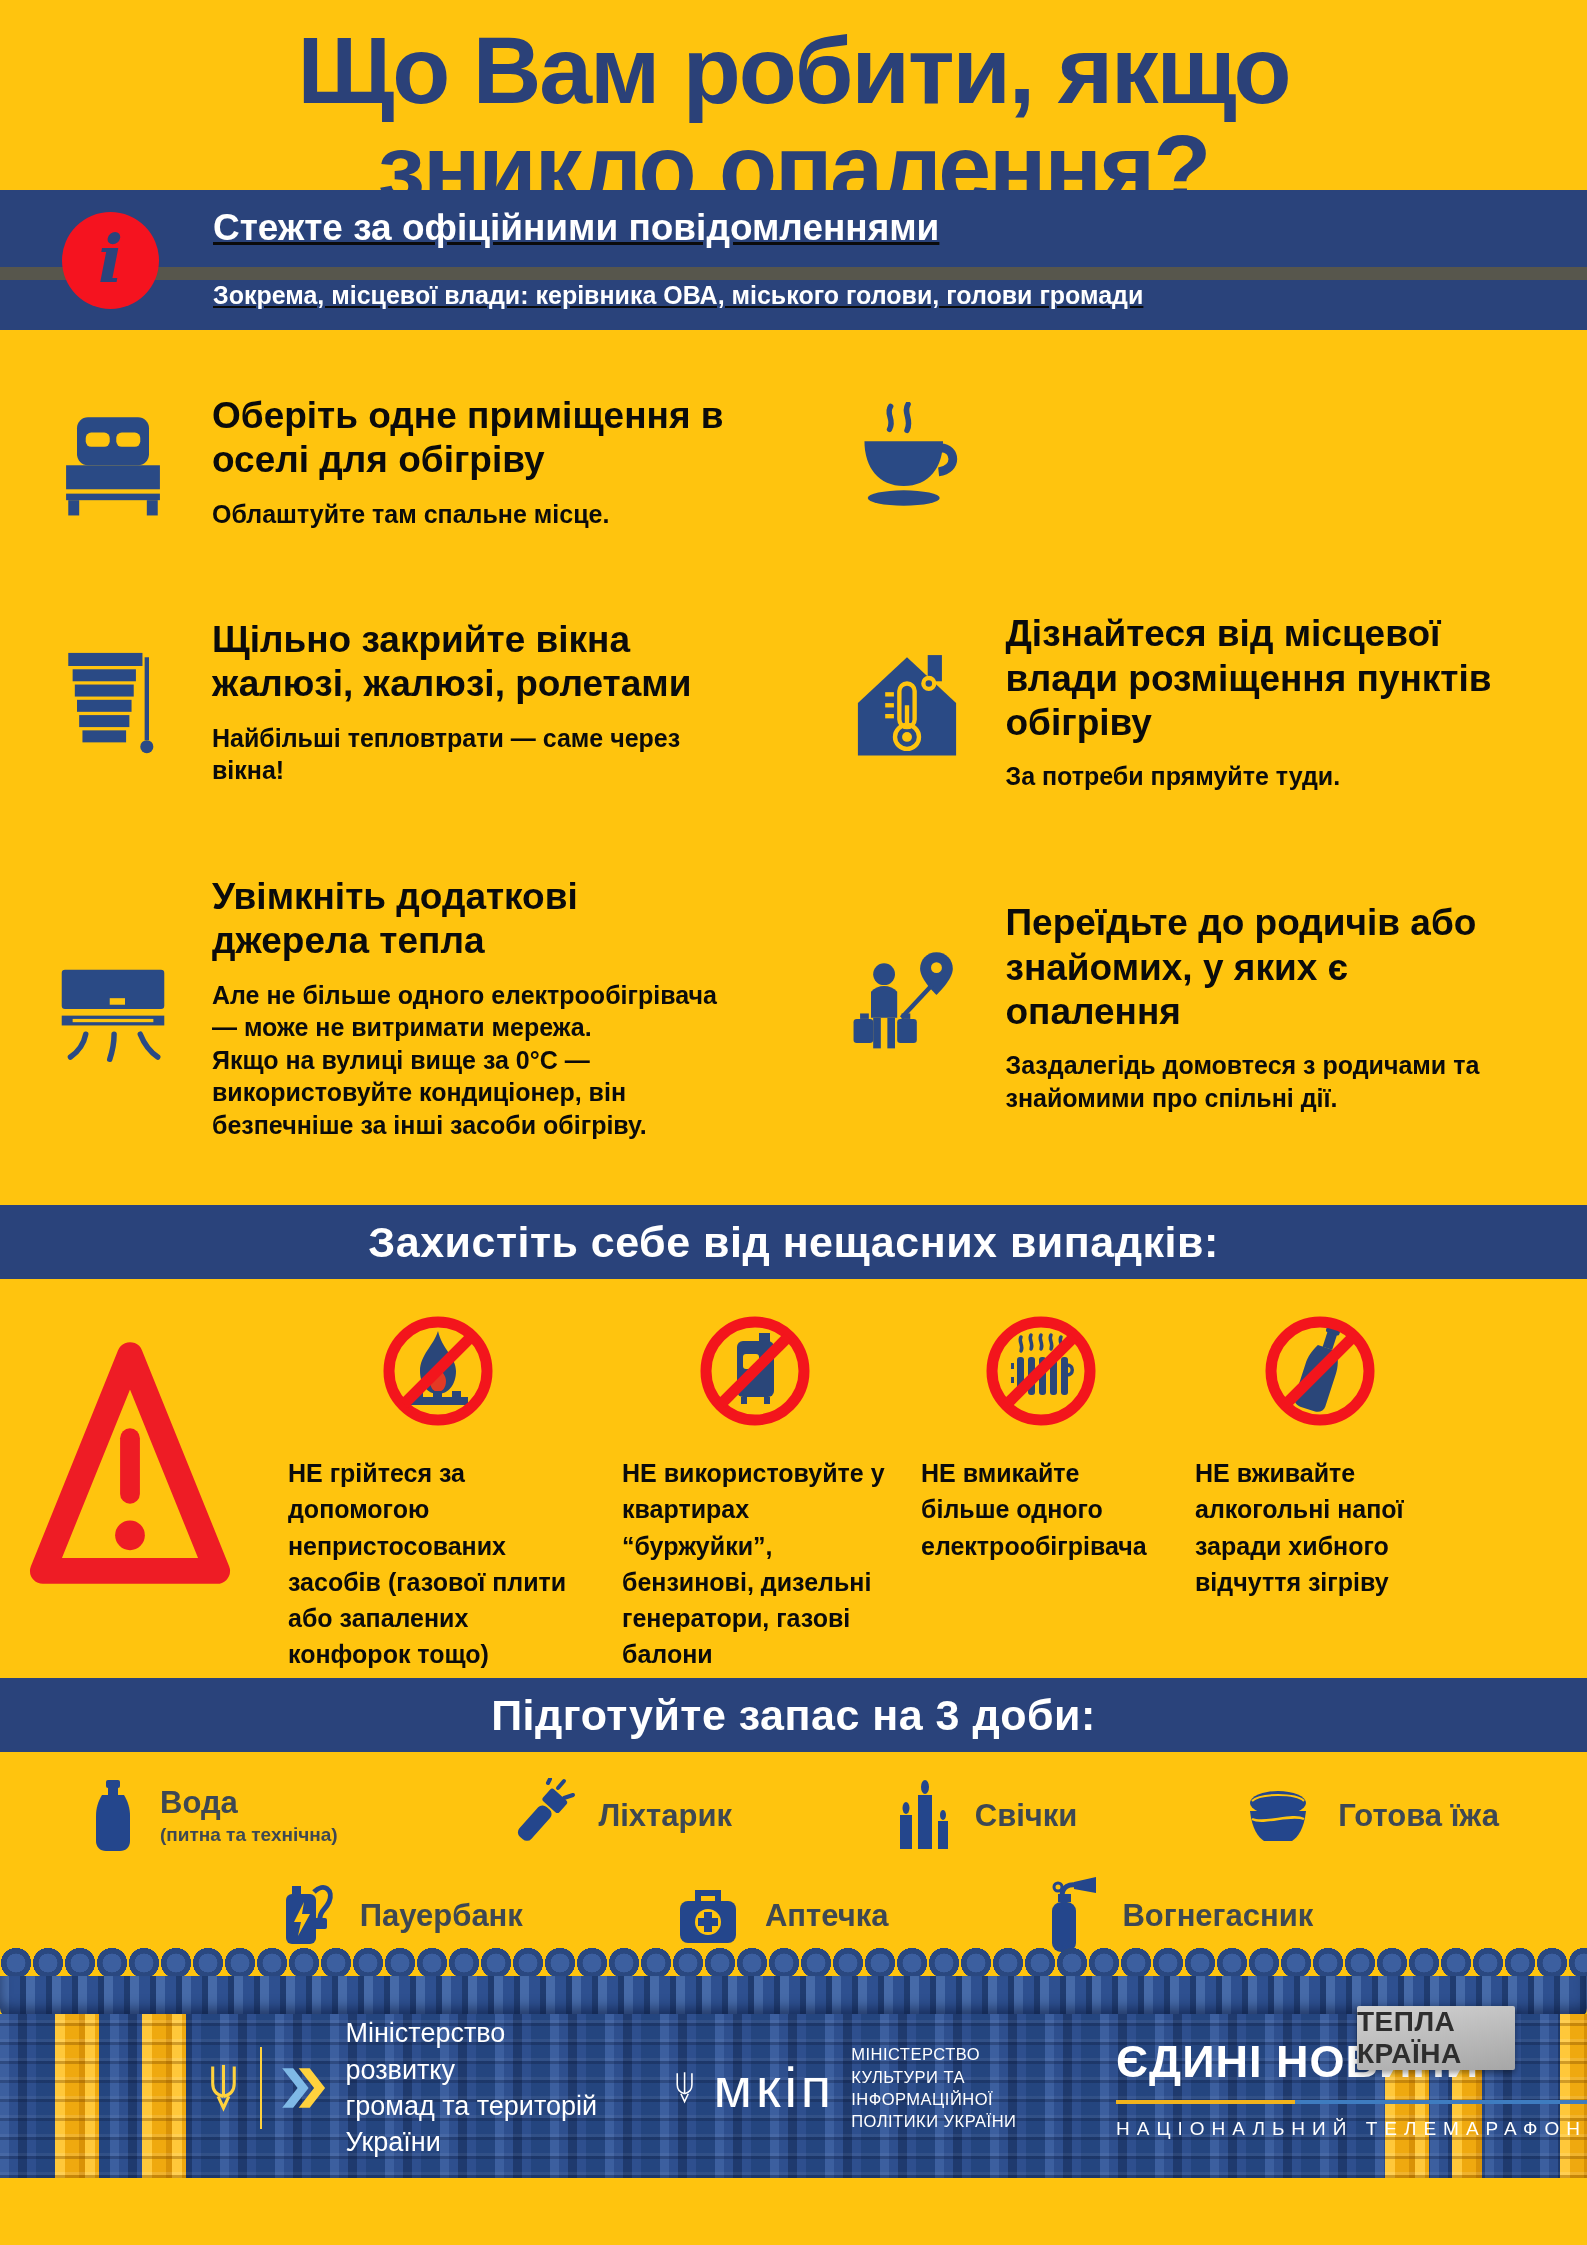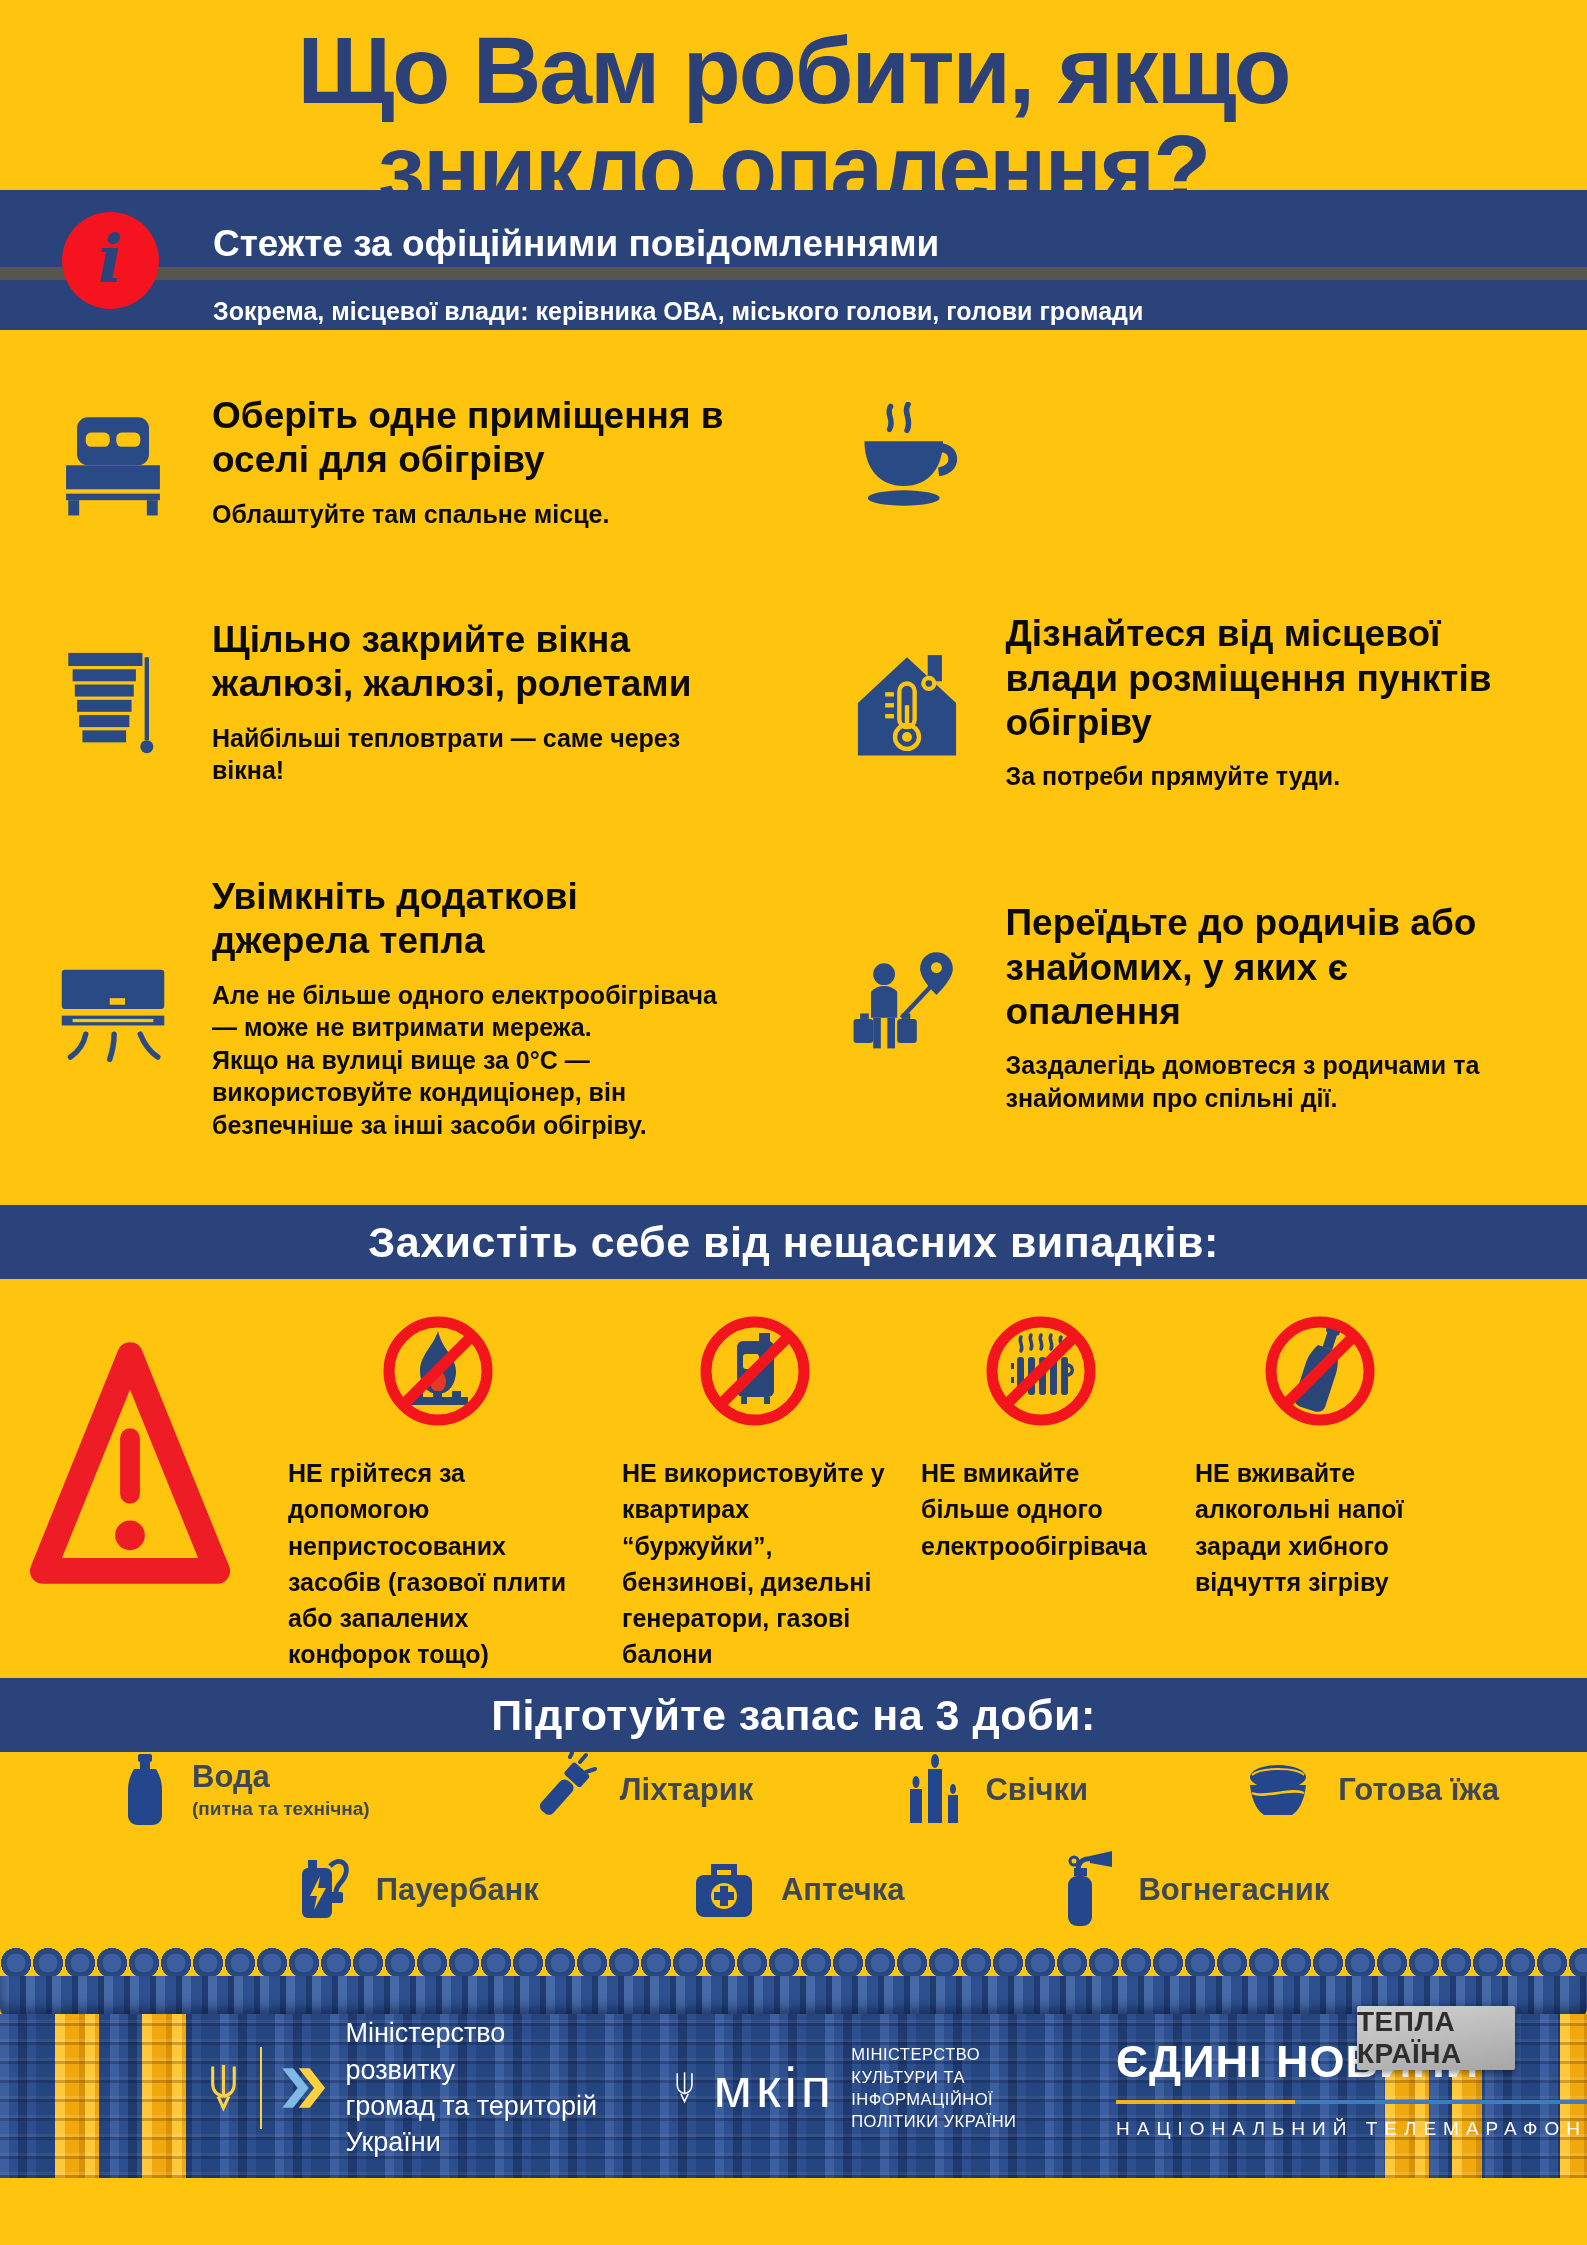--- a/index.html
+++ b/index.html
@@ -19,21 +19,21 @@
   .info-banner{position:relative;height:140px;background:#2A437B;}
   .info-divider{position:absolute;left:0;right:0;top:77px;height:13px;background:#57564C;}
   .info-circle{
     position:absolute;left:62px;top:22px;width:97px;height:97px;border-radius:50%;
     background:#F5131F;display:flex;align-items:center;justify-content:center;z-index:2;
   }
   .info-circle span{
     font-family:"DejaVu Serif",serif;font-style:italic;font-weight:bold;
     color:#2A437B;font-size:66px;line-height:1;transform:translateY(-2px);
   }
-  .info-text{position:absolute;left:213px;top:16px;right:20px;z-index:2;}
+  .info-text{position:absolute;left:213px;top:0;right:20px;z-index:2;text-decoration:underline;}
   .info-heading{margin-top:16px;color:#fff;font-weight:bold;font-size:37px;line-height:44px;}
   .info-sub{margin-top:31px;color:#fff;font-weight:bold;font-size:25px;line-height:28px;}
   
   .tips{
     height:875px;box-sizing:border-box;display:grid;
     grid-template-columns:1fr 1fr;align-content:space-evenly;row-gap:18px;
   }
   .tip{display:flex;align-items:center;gap:34px;padding-left:48px;box-sizing:border-box;}
   .tip-icon{flex:none;width:130px;display:flex;justify-content:center;}
   .tip-text{max-width:520px;padding-right:30px;}
@@ -49,21 +49,21 @@
   .warning-triangle{position:absolute;left:26px;top:46px;}
   .accident-items{display:flex;margin-left:288px;padding-top:32px;gap:34px;}
   .accident{display:flex;flex-direction:column;align-items:flex-start;}
   .accident svg{align-self:center;}
   .accident-text{margin-top:24px;font-size:25px;font-weight:bold;line-height:1.45;color:#0B0B0B;}
   .accident:nth-child(1){width:300px;}
   .accident:nth-child(2){width:265px;}
   .accident:nth-child(3){width:240px;}
   .accident:nth-child(4){width:250px;}
   
-  .supplies{height:186px;box-sizing:border-box;margin-left:32px;}
+  .supplies{height:186px;box-sizing:border-box;padding-top:26px;}
   .supplies-row1{display:flex;align-items:center;justify-content:space-between;padding:0 88px;}
   .supplies-row2{display:flex;align-items:center;justify-content:center;gap:150px;margin-top:22px;}
   .supply{display:flex;align-items:center;gap:22px;}
   .supply-label{font-size:31px;font-weight:bold;color:#3E4853;line-height:1.1;}
   .supply-sublabel{font-size:19px;font-weight:bold;color:#3E4853;margin-top:4px;}
   
   .footer{position:relative;height:240px;}
   .knit-top{
     height:42px;
     background-image:radial-gradient(circle 16px at 16px 25px,#3C5F9F 58%,#2A4880 60% 94%,rgba(0,0,0,0) 95%);

